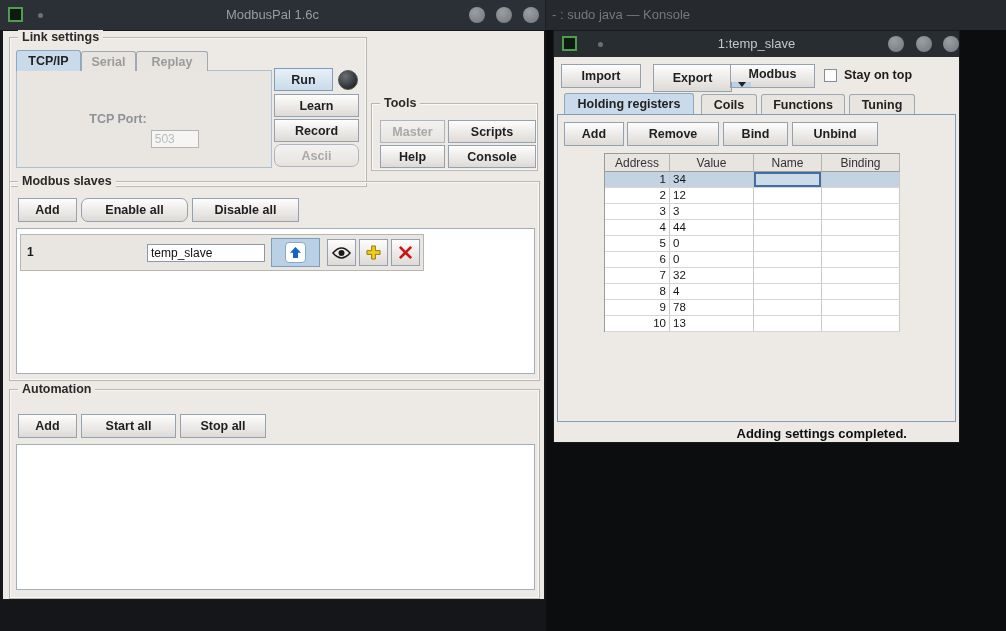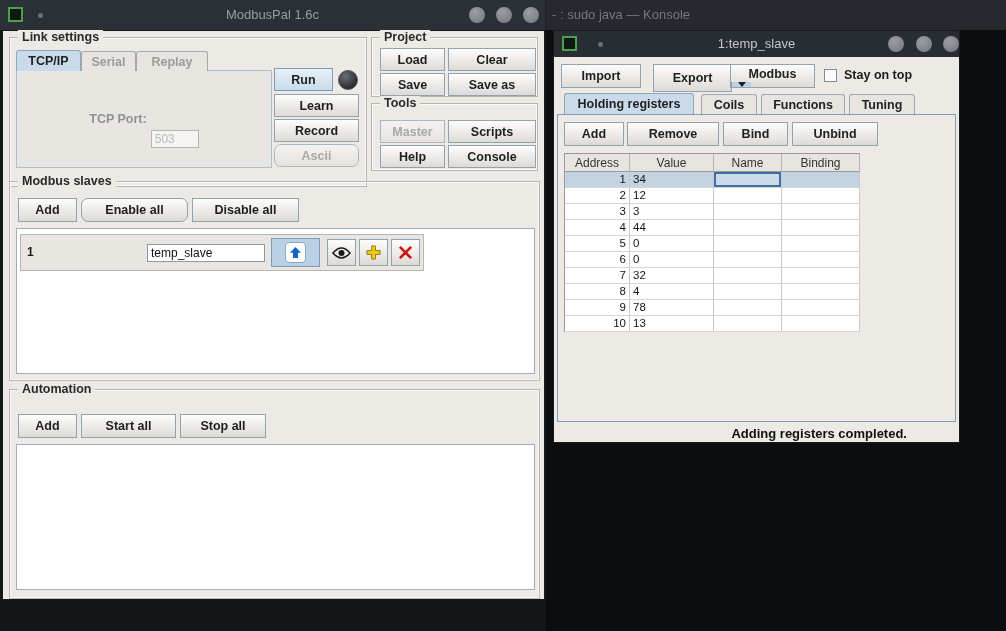--- a/index.html
+++ b/index.html
@@ -75,21 +75,21 @@
   
   .slave-row { position:absolute; background:#e9e6e2; border:1px solid #b9b5b1; }
   .mini-btn { position:absolute; display:flex; align-items:center; justify-content:center;
     background:linear-gradient(#fdfdfc,#dedad6); border:1px solid #93a1b1; }
   .toggle-btn { position:absolute; display:flex; align-items:center; justify-content:center;
     background:#bad0e4; border:1px solid #7d9cba; }
   .arrow-box { width:21px; height:21px; background:#fff; border:1px solid #88a8c8; border-radius:4px;
     display:flex; align-items:center; justify-content:center; }
 
   
-  .tbl { position:absolute; border-top:1px solid #9a9a9a; border-left:1px solid #9a9a9a; background:#14532d; }
+  .tbl { position:absolute; border-top:1px solid #9a9a9a; border-left:1px solid #9a9a9a; background:#14532d;margin-left:40px; }
   .trow { display:flex; }
   .hcell { height:18px; background:#e8e4e0; border-right:1px solid #b3b3b3; border-bottom:1px solid #9b9b9b;
     display:flex; align-items:center; justify-content:center; font-size:12px; color:#333; }
   .dcell { height:16px; border-right:1px solid #c9c9c9; border-bottom:1px solid #d6d6d6;
     font-size:11.5px; color:#141414; line-height:15px; overflow:hidden; background:#fff; }
   .c-addr { width:65px; text-align:right; padding-right:3px; }
   .c-val  { width:84px; text-align:left; padding-left:3px; }
   .c-name { width:68px; }
   .c-bind { width:78px; }
   .trow.sel .dcell { background:#c3d3e1; }
@@ -143,35 +143,20 @@
       <span>Learn</span>
     </button>
     <button class="jbtn" style="left:264px; top:81px; width:85px; height:23px;">
       <span>Record</span>
     </button>
     <button class="jbtn jbtn--dis" style="left:264px; top:106px; width:85px; height:23px;border-radius:7px;">
       <span>Ascii</span>
     </button>
   </div>
 
-  <div class="group" style="left:368px; top:6px; width:167px; height:60px;">
-    <span class="group-label">Project</span>
-    <button class="jbtn" style="left:8px; top:10px; width:65px; height:23px;">
-      <span>Load</span>
-    </button>
-    <button class="jbtn" style="left:76px; top:10px; width:88px; height:23px;">
-      <span>Clear</span>
-    </button>
-    <button class="jbtn" style="left:8px; top:35px; width:65px; height:23px;">
-      <span>Save</span>
-    </button>
-    <button class="jbtn" style="left:76px; top:35px; width:88px; height:23px;">
-      <span>Save as</span>
-    </button>
-  </div>
 
   <div class="group" style="left:368px; top:72px; width:167px; height:68px;">
     <span class="group-label">Tools</span>
     <button class="jbtn jbtn--dis" style="left:8px; top:16px; width:65px; height:23px;">
       <span>Master</span>
     </button>
     <button class="jbtn" style="left:76px; top:16px; width:88px; height:23px;">
       <span>Scripts</span>
     </button>
     <button class="jbtn" style="left:8px; top:41px; width:65px; height:23px;">
@@ -361,15 +346,15 @@
         <span class="dcell c-bind"></span>
       </div>
       <div class="trow">
         <span class="dcell c-addr">10</span>
         <span class="dcell c-val">13</span>
         <span class="dcell c-name"></span>
         <span class="dcell c-bind"></span>
       </div>
     </div>
 
-    <span class="status-label" style="right:52px; top:369px;">Adding registers completed.</span>
+    <span class="status-label" style="right:52px; top:369px;">Adding settings completed.</span>
   </div>
 </div>
 
 </body></html>

